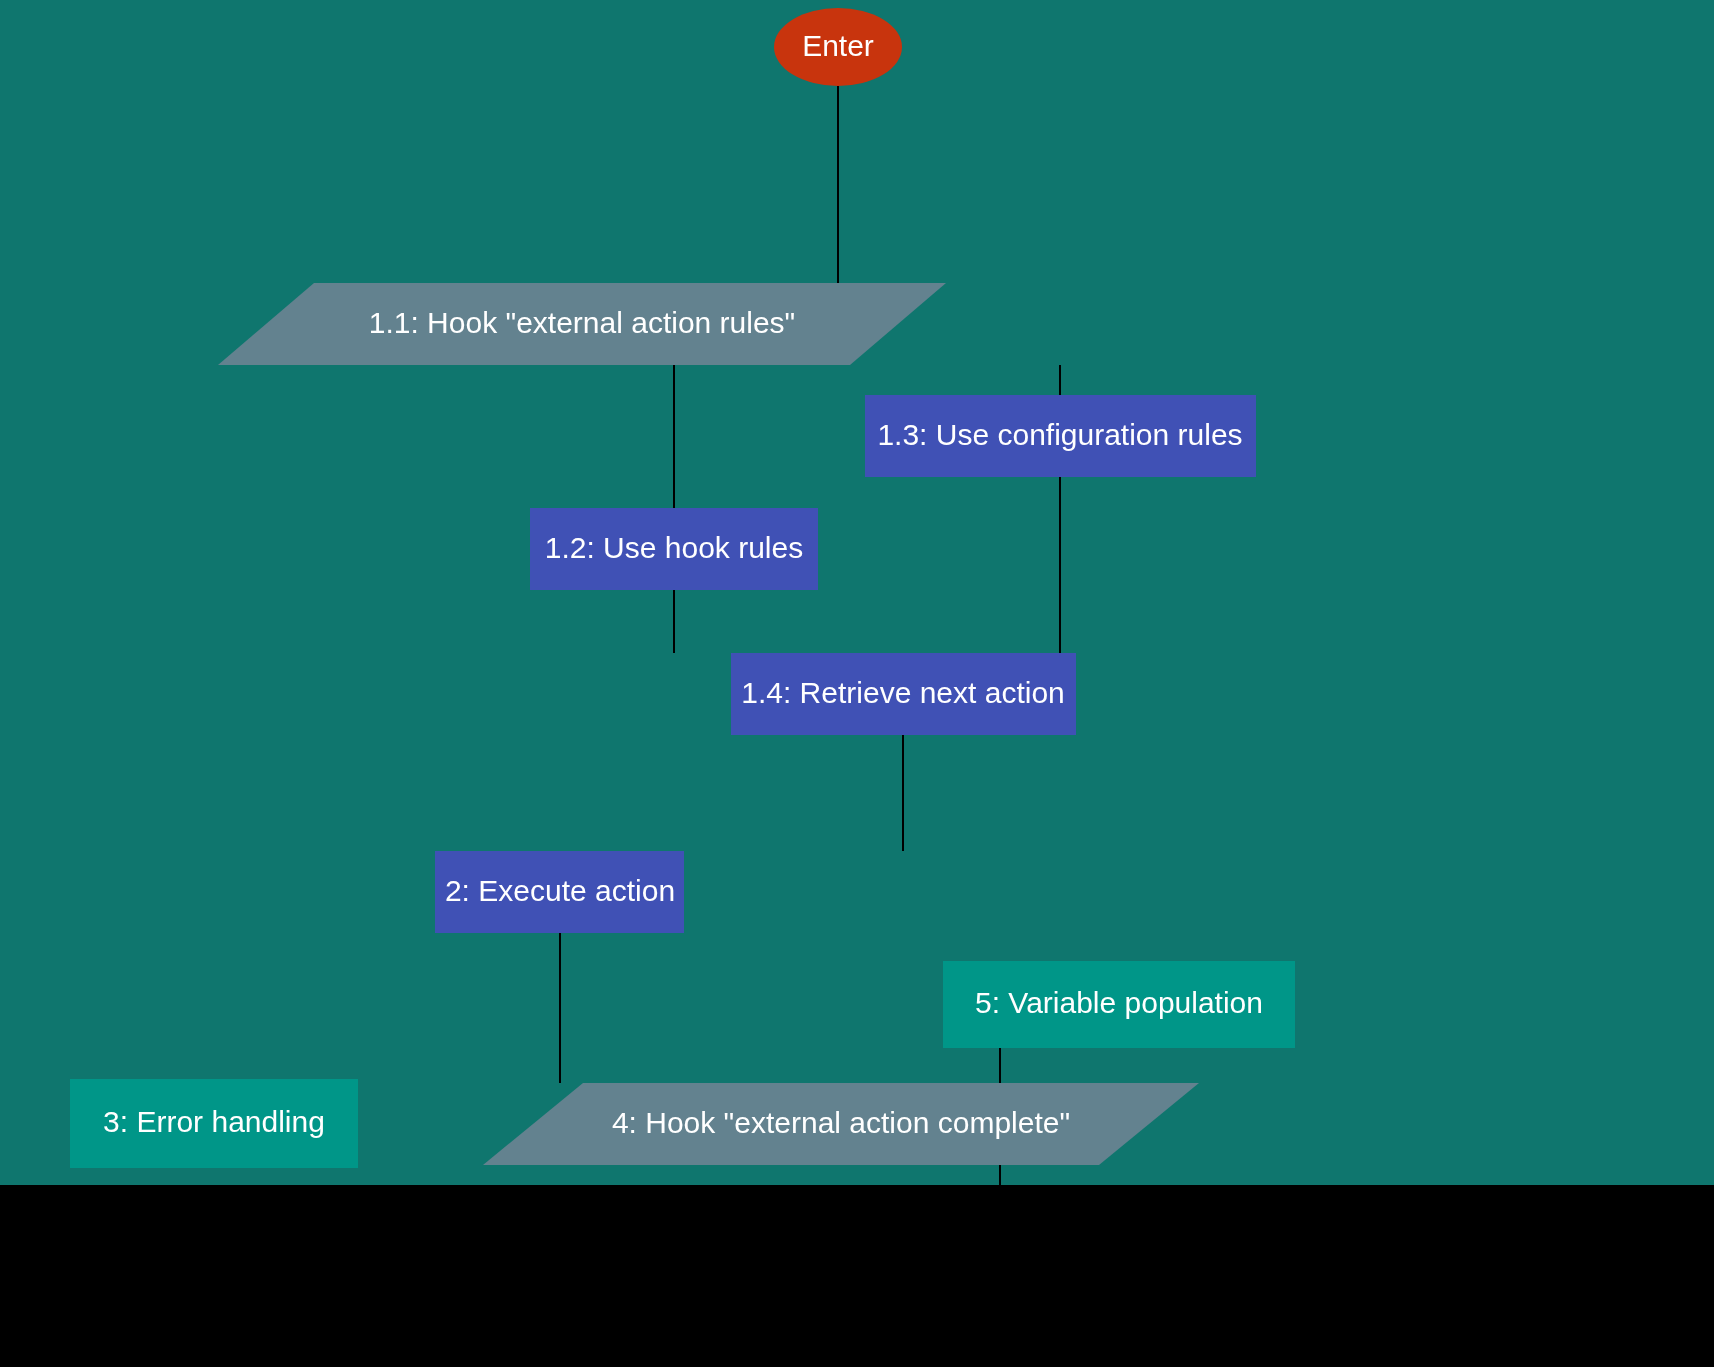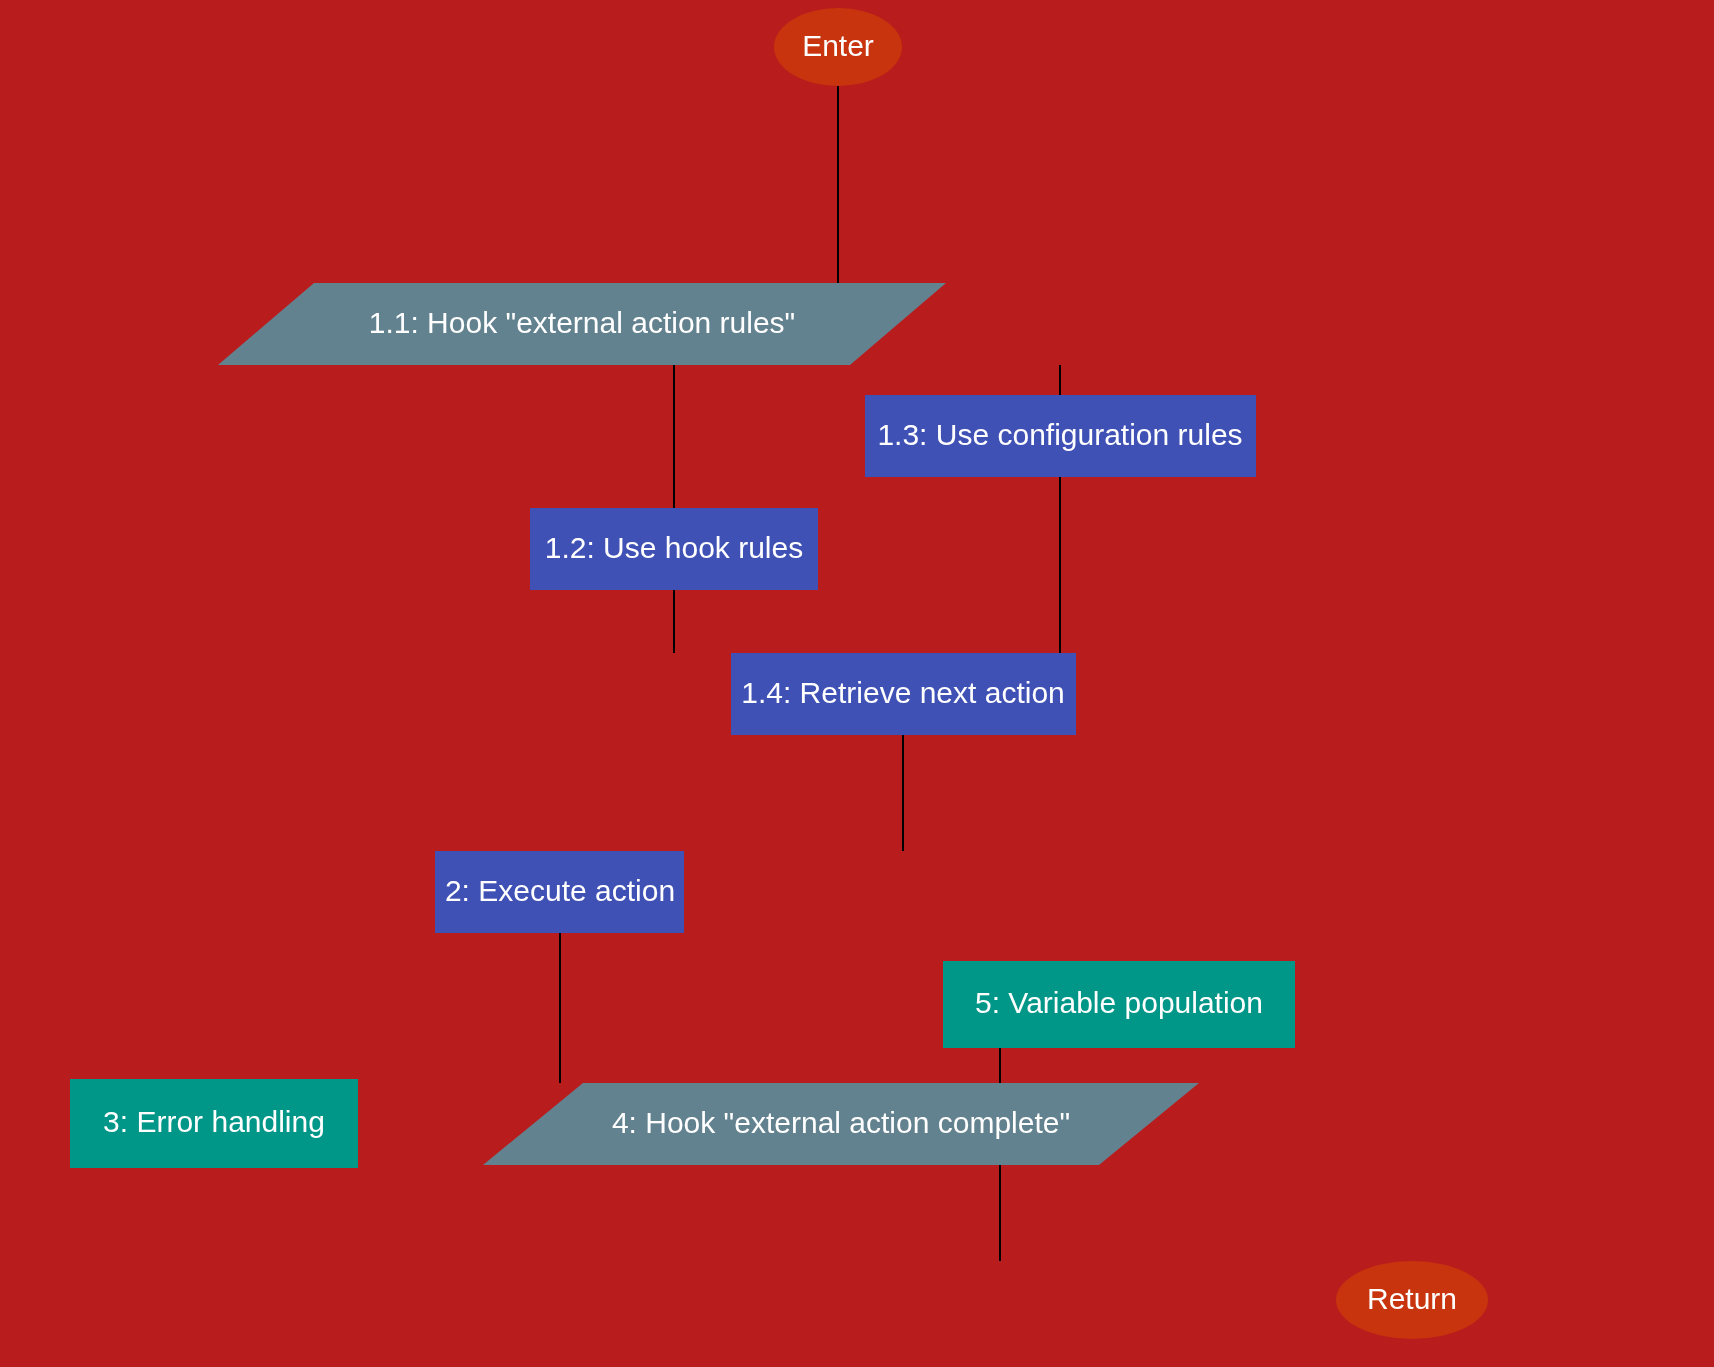--- a/index.html
+++ b/index.html
@@ -6,22 +6,22 @@
     margin: 0;
     padding: 0;
     background: #000000;
   }
   body {
     font-family: "Liberation Sans", sans-serif;
   }
   #canvas {
     position: relative;
     width: 1714px;
-    height: 1367px;
-    background: #b91c1c;
+    height: 1185px;
+    background: #0f766e;
     overflow: hidden;
   }
   #canvas svg.diagram-layer {
     position: absolute;
     left: 0;
     top: 0;
     width: 1714px;
     height: 1367px;
   }
   .node-label {

